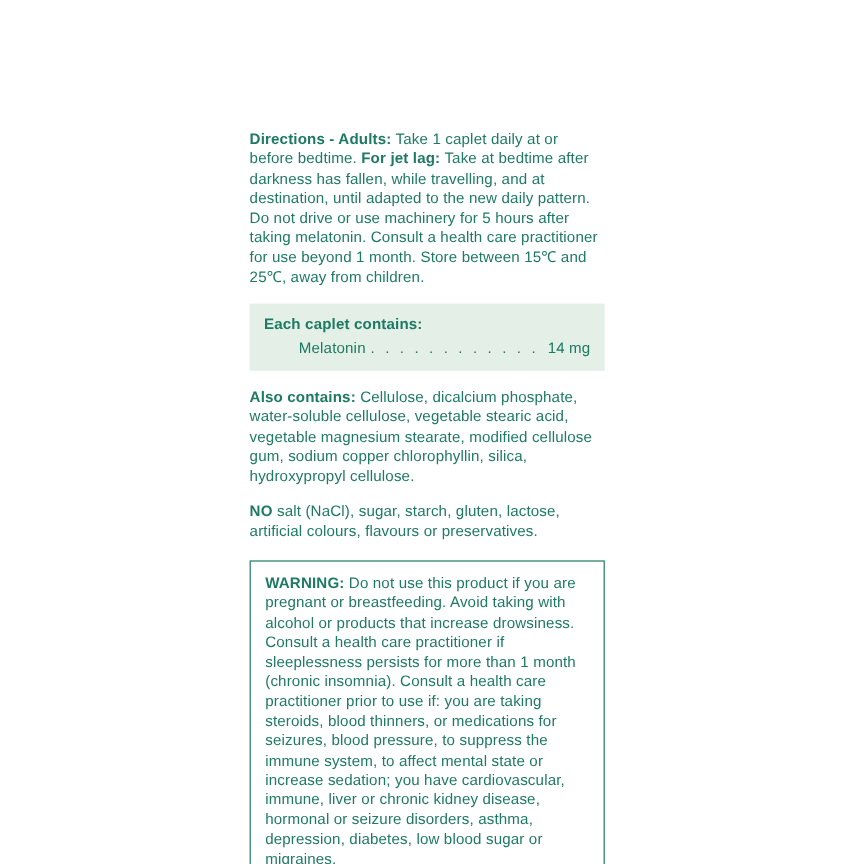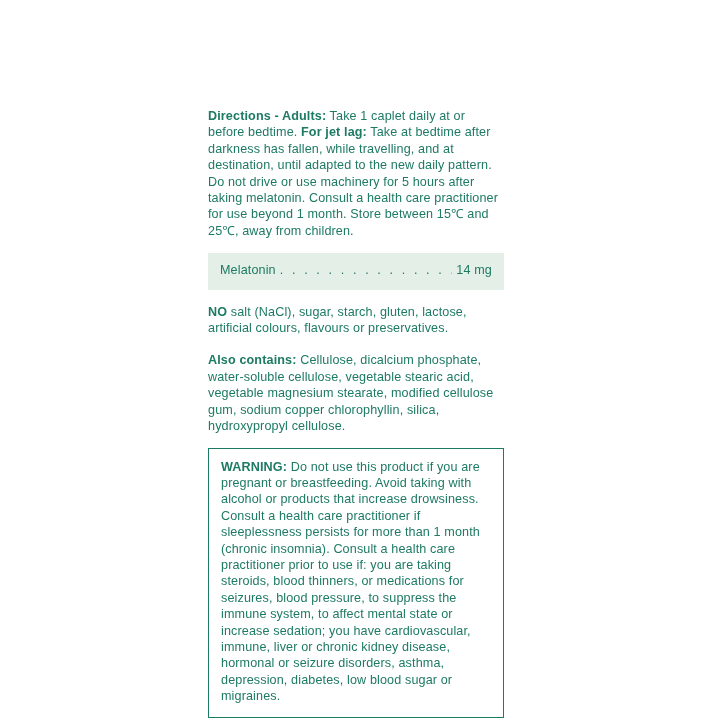--- a/index.html
+++ b/index.html
@@ -50,20 +50,21 @@
   .contains-box .title {
     font-weight: bold;
     margin-bottom: 3px;
     font-size: 12.6px;
   }
   .dots-row {
     display: flex;
     align-items: flex-end;
     font-size: 12.6px;
     white-space: nowrap;
+    margin-left: 29px;
   }
   .dots-row .name {
     flex: 0 0 auto;
   }
   .dots-row .leader {
     flex: 1 1 auto;
     overflow: hidden;
     margin: 0 4px;
     letter-spacing: 2.6px;
     color: #1d7a63;
@@ -91,33 +92,34 @@
 <body>
 
 <div class="page">
   <div class="label-body">
 
     <div class="block directions">
       <p><b>Directions - Adults:</b><span> Take 1 caplet daily at or before bedtime. </span><b>For jet lag:</b><span> Take at bedtime after darkness has fallen, while travelling, and at destination, until adapted to the new daily pattern. Do not drive or use machinery for 5 hours after taking melatonin. Consult a health care practitioner for use beyond 1 month. Store between 15℃ and 25℃, away from children.</span></p>
     </div>
 
     <div class="contains-box block">
+      <div class="title">Each caplet contains:</div>
       <div class="dots-row">
         <span class="name">Melatonin</span>
         <span class="leader">. . . . . . . . . . . . . . . . . . . . . . . . . . . . . . .</span>
         <span class="amount">14 mg</span>
       </div>
     </div>
 
+    <div class="block also-contains">
+      <p><b>Also contains:</b><span> Cellulose, dicalcium phosphate, water-soluble cellulose, vegetable stearic acid, vegetable magnesium stearate, modified cellulose gum, sodium copper chlorophyllin, silica, hydroxypropyl cellulose.</span></p>
+    </div>
+
     <div class="block no-salt">
       <p><b>NO</b><span> salt (NaCl), sugar, starch, gluten, lactose, artificial colours, flavours or preservatives.</span></p>
-    </div>
-
-    <div class="block also-contains">
-      <p><b>Also contains:</b><span> Cellulose, dicalcium phosphate, water-soluble cellulose, vegetable stearic acid, vegetable magnesium stearate, modified cellulose gum, sodium copper chlorophyllin, silica, hydroxypropyl cellulose.</span></p>
     </div>
 
     <div class="warning-box block">
       <p><b>WARNING:</b><span> Do not use this product if you are pregnant or breastfeeding. Avoid taking with alcohol or products that increase drowsiness. Consult a health care practitioner if sleeplessness persists for more than 1 month (chronic insomnia). Consult a health care practitioner prior to use if: you are taking steroids, blood thinners, or medications for seizures, blood pressure, to suppress the immune system, to affect mental state or increase sedation; you have cardiovascular, immune, liver or chronic kidney disease, hormonal or seizure disorders, asthma, depression, diabetes, low blood sugar or migraines.</span></p>
 
     </div>
 
   </div>
 </div>
 

